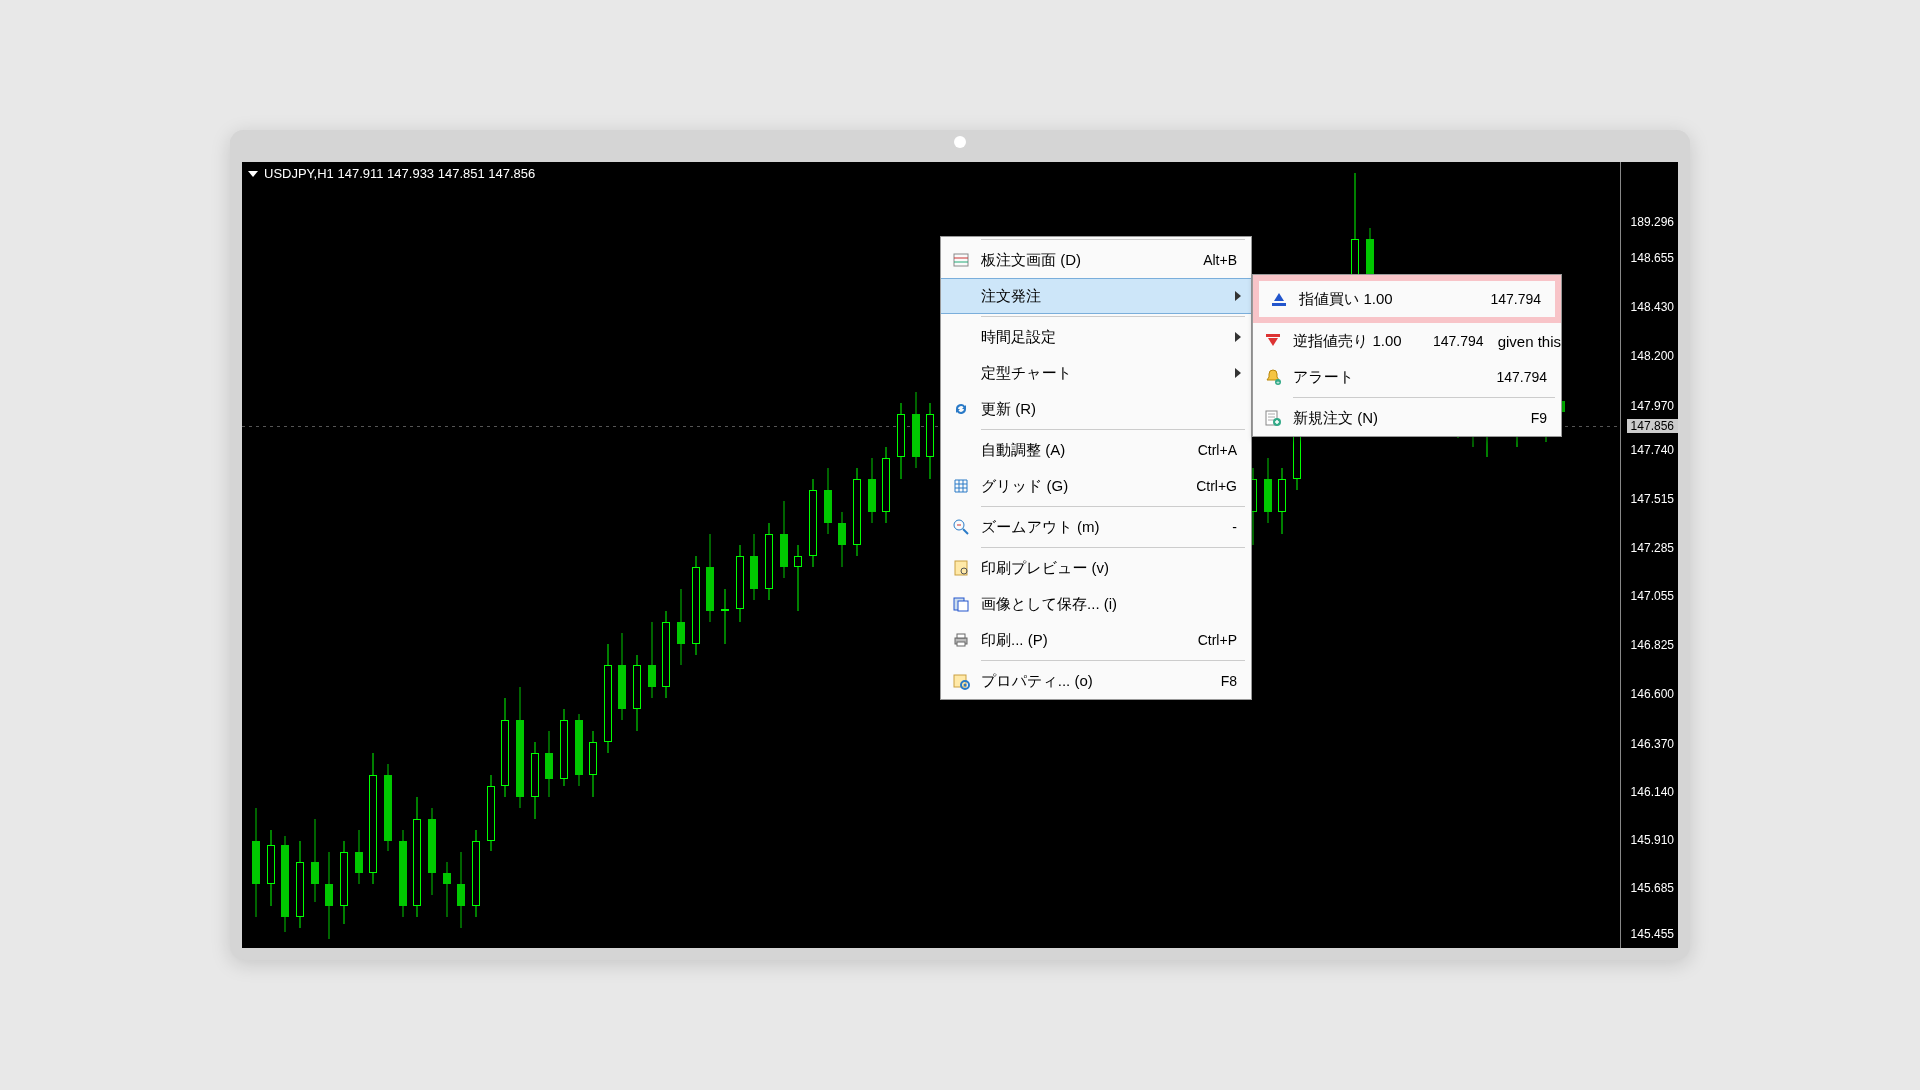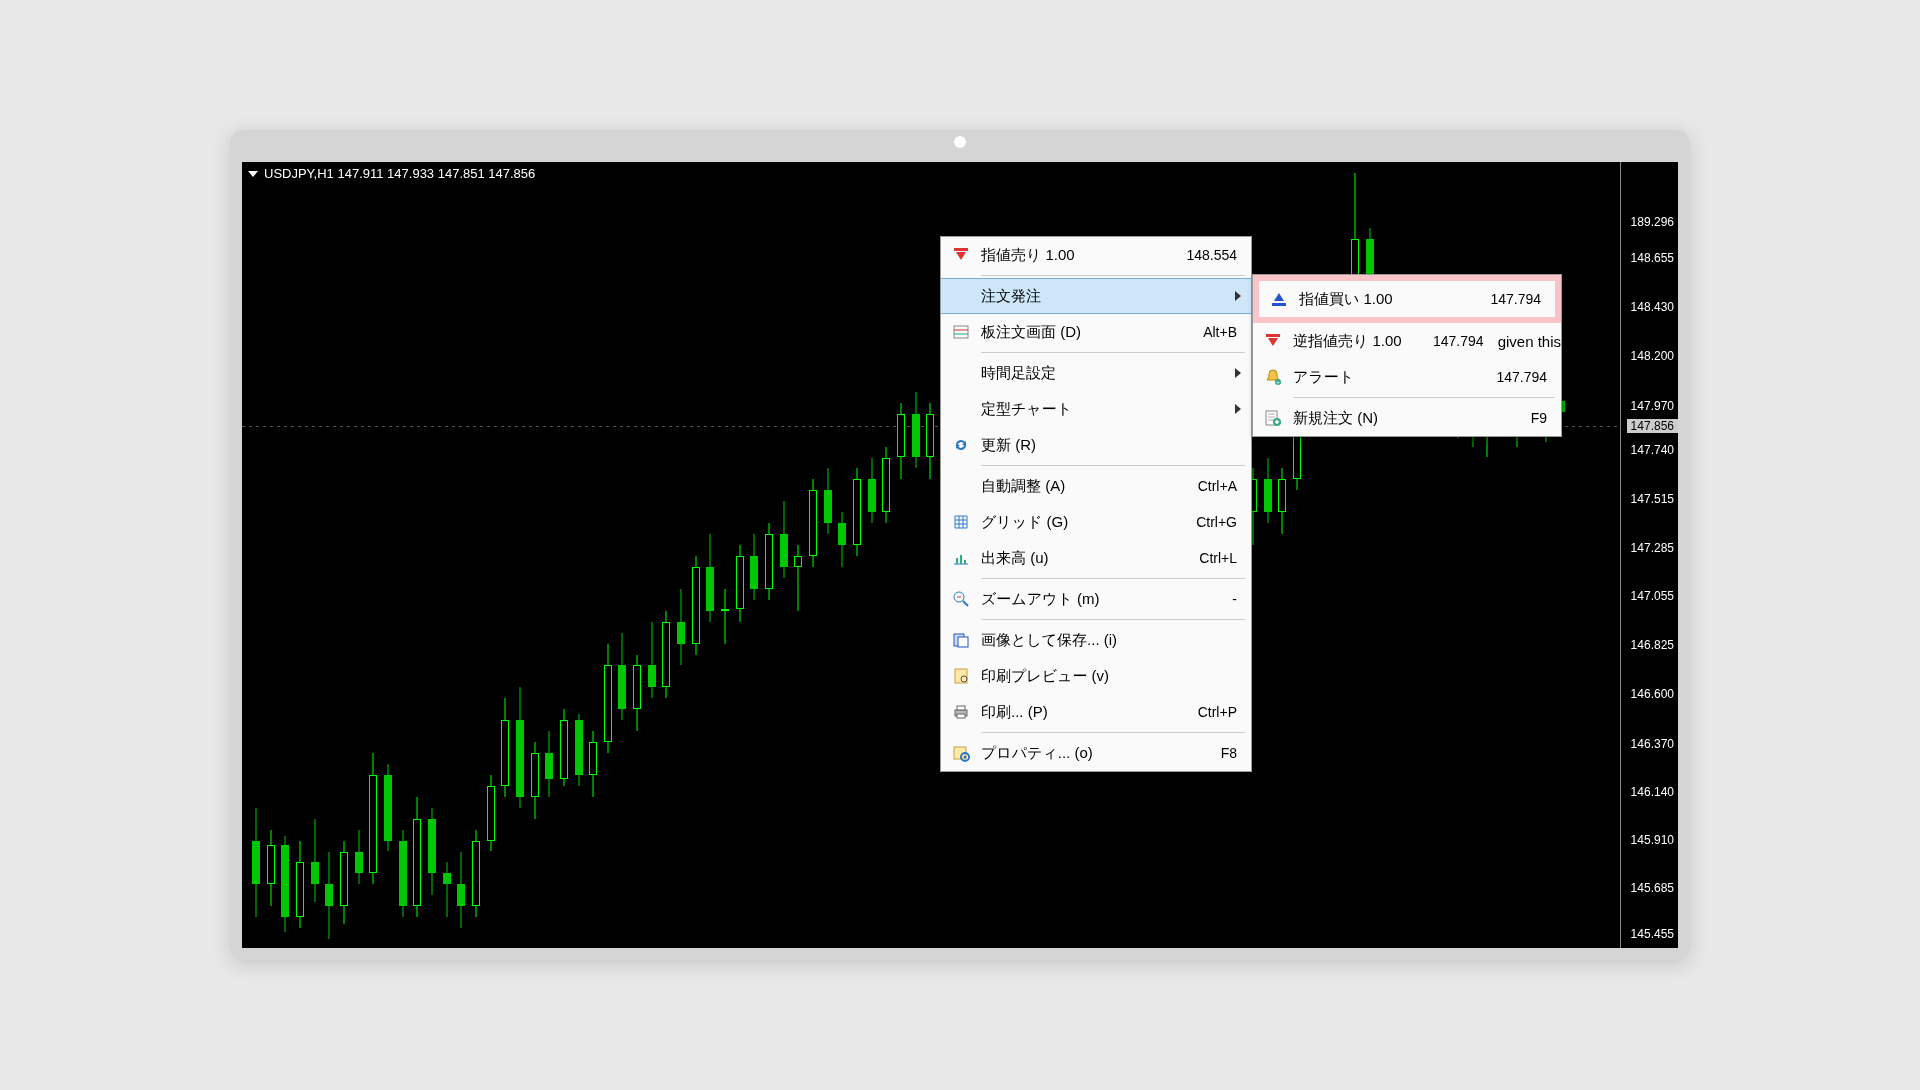--- a/index.html
+++ b/index.html
@@ -573,47 +573,37 @@
         <div class="price-tick" style="top: 483px;">146.825</div>
         <div class="price-tick" style="top: 532px;">146.600</div>
         <div class="price-tick" style="top: 582px;">146.370</div>
         <div class="price-tick" style="top: 630px;">146.140</div>
         <div class="price-tick" style="top: 678px;">145.910</div>
         <div class="price-tick" style="top: 726px;">145.685</div>
         <div class="price-tick" style="top: 772px;">145.455</div>
       </div>
 
     <div class="ctx-menu main">
-      <div class="mi">
-        <span class="ico">
-          <svg viewBox="0 0 18 18">
-              <rect x="2" y="2" width="14" height="3" fill="#d33"></rect>
-              <path d="M9 6 L4 6 L9 14 L14 6 Z" fill="#d33"></path>
-            </svg>
-        </span>
-        <span class="lbl">指値売り 1.00</span>
-        <span class="rhs">148.554</span>
-      </div>
       <div class="sep"></div>
+      <div class="mi">
+        <span class="ico">
+          <svg viewBox="0 0 18 18">
+              <rect x="2" y="3" width="14" height="12" fill="none" stroke="#888"></rect>
+              <line x1="2" y1="7" x2="16" y2="7" stroke="#c33"></line>
+              <line x1="2" y1="11" x2="16" y2="11" stroke="#2a7"></line>
+            </svg>
+        </span>
+        <span class="lbl">板注文画面 (D)</span>
+        <span class="rhs">Alt+B</span>
+      </div>
       <div class="mi selected">
         <span class="ico"></span>
         <span class="lbl">注文発注</span>
         <span class="arrow"></span>
       </div>
-      <div class="mi">
-        <span class="ico">
-          <svg viewBox="0 0 18 18">
-              <rect x="2" y="3" width="14" height="12" fill="none" stroke="#888"></rect>
-              <line x1="2" y1="7" x2="16" y2="7" stroke="#c33"></line>
-              <line x1="2" y1="11" x2="16" y2="11" stroke="#2a7"></line>
-            </svg>
-        </span>
-        <span class="lbl">板注文画面 (D)</span>
-        <span class="rhs">Alt+B</span>
-      </div>
       <div class="sep"></div>
       <div class="mi">
         <span class="ico"></span>
         <span class="lbl">時間足設定</span>
         <span class="arrow"></span>
       </div>
       <div class="mi">
         <span class="ico"></span>
         <span class="lbl">定型チャート</span>
         <span class="arrow"></span>
@@ -635,62 +625,50 @@
       </div>
       <div class="mi">
         <span class="ico">
           <svg viewBox="0 0 18 18">
               <path d="M3 3h12v12H3z M7 3v12 M11 3v12 M3 7h12 M3 11h12" stroke="#2a7ac7" fill="none"></path>
             </svg>
         </span>
         <span class="lbl">グリッド (G)</span>
         <span class="rhs">Ctrl+G</span>
       </div>
-      <div class="mi">
-        <span class="ico">
-          <svg viewBox="0 0 18 18">
-              <path d="M2 15h14" stroke="#2a7ac7"></path>
-              <rect x="4" y="9" width="2" height="6" fill="#3a8"></rect>
-              <rect x="8" y="6" width="2" height="9" fill="#3a8"></rect>
-              <rect x="12" y="11" width="2" height="4" fill="#3a8"></rect>
-            </svg>
-        </span>
-        <span class="lbl">出来高 (u)</span>
-        <span class="rhs">Ctrl+L</span>
-      </div>
       <div class="sep"></div>
       <div class="mi">
         <span class="ico">
           <svg viewBox="0 0 18 18">
               <circle cx="7" cy="7" r="5" stroke="#2a7ac7" fill="none"></circle>
               <line x1="11" y1="11" x2="16" y2="16" stroke="#2a7ac7" stroke-width="2"></line>
               <line x1="5" y1="7" x2="9" y2="7" stroke="#c33"></line>
             </svg>
         </span>
         <span class="lbl">ズームアウト (m)</span>
         <span class="rhs">-</span>
       </div>
       <div class="sep"></div>
       <div class="mi">
         <span class="ico">
           <svg viewBox="0 0 18 18">
+              <rect x="3" y="2" width="12" height="14" fill="#ffe9a8" stroke="#caa040"></rect>
+              <circle cx="12" cy="12" r="3" fill="none" stroke="#555"></circle>
+            </svg>
+        </span>
+        <span class="lbl">印刷プレビュー (v)</span>
+      </div>
+      <div class="mi">
+        <span class="ico">
+          <svg viewBox="0 0 18 18">
               <rect x="2" y="3" width="10" height="12" fill="#cde" stroke="#25c"></rect>
               <rect x="6" y="6" width="10" height="10" fill="#fff" stroke="#25c"></rect>
             </svg>
         </span>
         <span class="lbl">画像として保存... (i)</span>
-      </div>
-      <div class="mi">
-        <span class="ico">
-          <svg viewBox="0 0 18 18">
-              <rect x="3" y="2" width="12" height="14" fill="#ffe9a8" stroke="#caa040"></rect>
-              <circle cx="12" cy="12" r="3" fill="none" stroke="#555"></circle>
-            </svg>
-        </span>
-        <span class="lbl">印刷プレビュー (v)</span>
       </div>
       <div class="mi">
         <span class="ico">
           <svg viewBox="0 0 18 18">
               <rect x="3" y="7" width="12" height="6" fill="#bbb" stroke="#666"></rect>
               <rect x="5" y="3" width="8" height="4" fill="#fff" stroke="#666"></rect>
               <rect x="5" y="11" width="8" height="4" fill="#fff" stroke="#666"></rect>
             </svg>
         </span>
         <span class="lbl">印刷... (P)</span>

